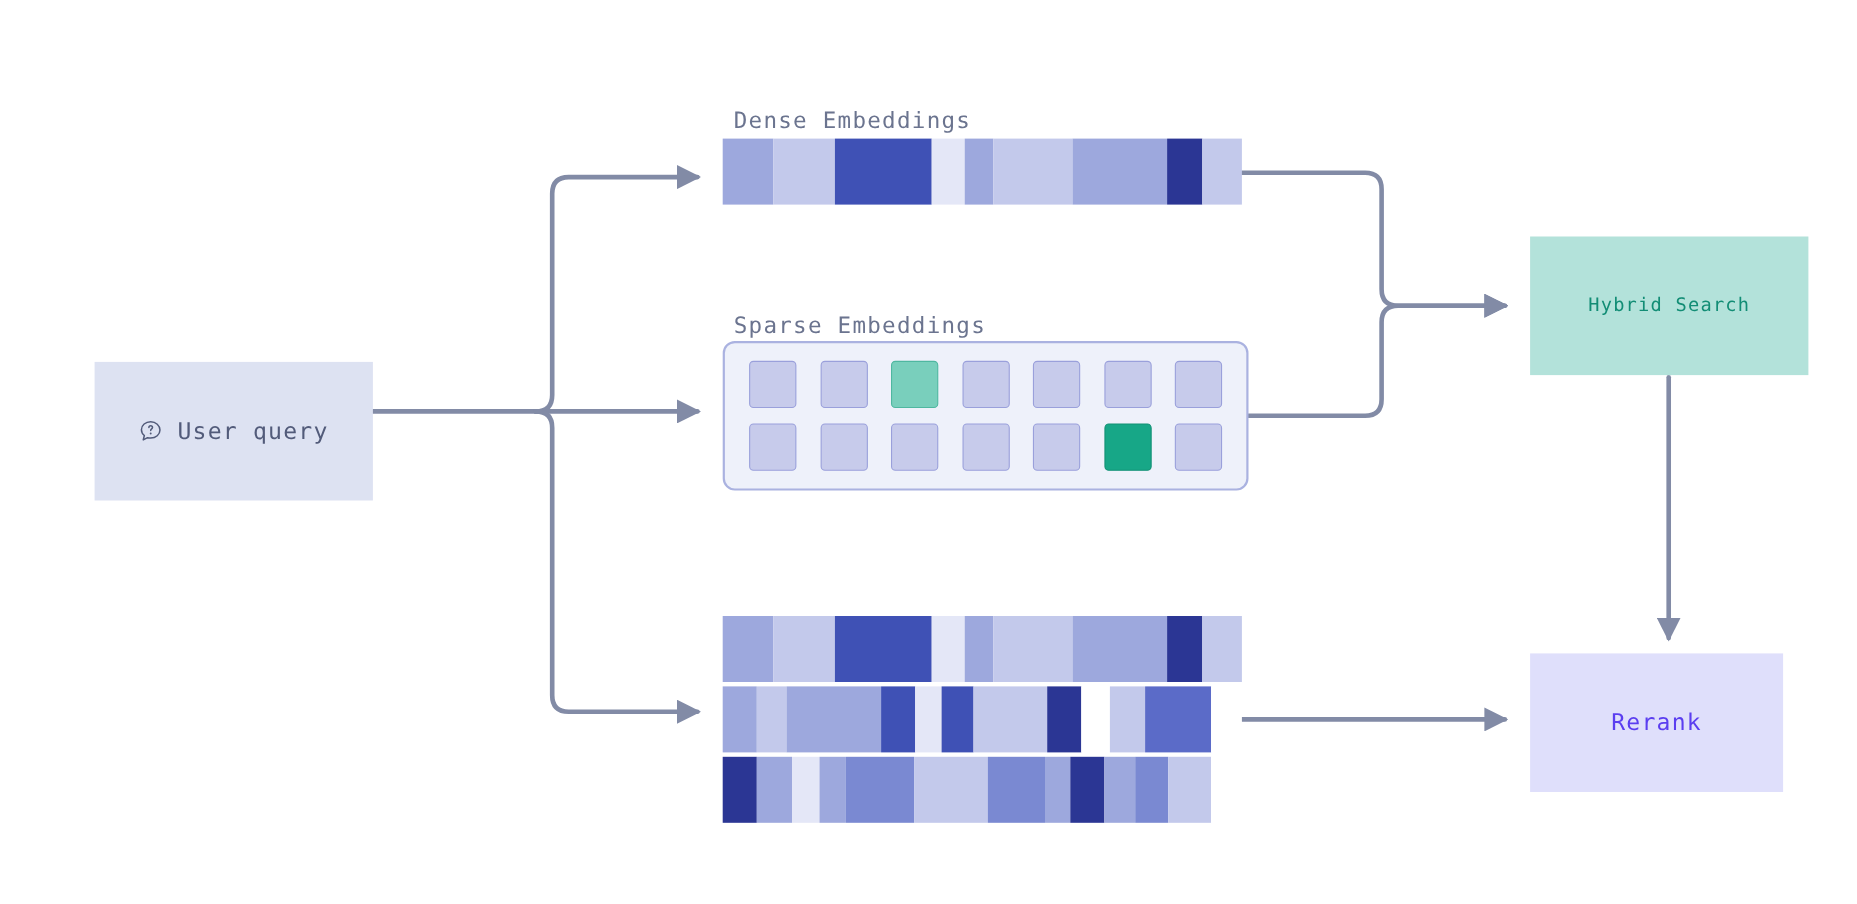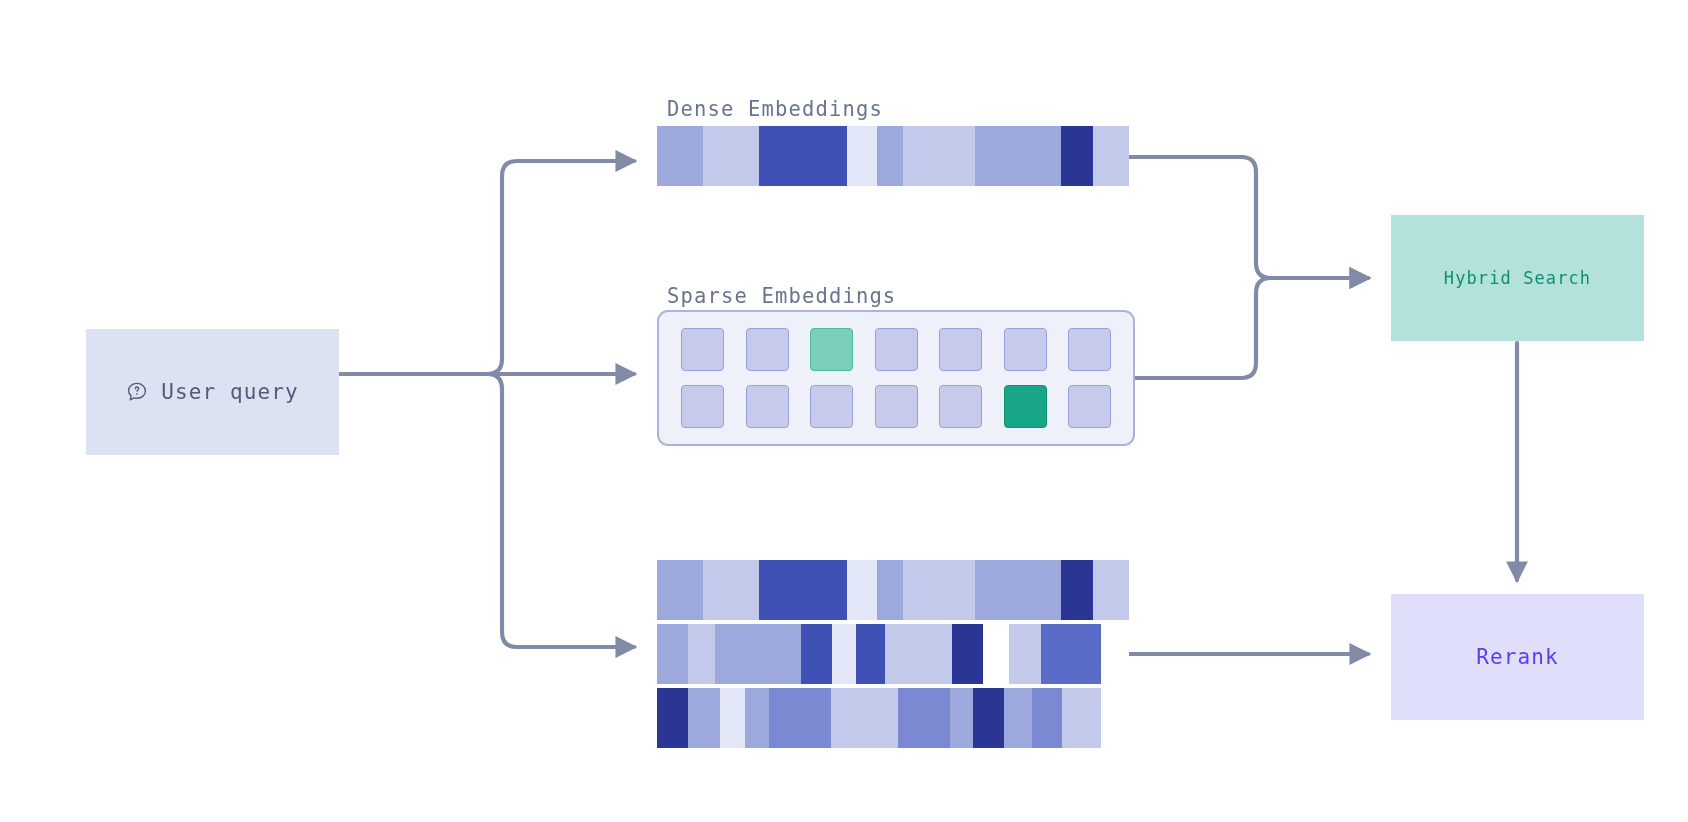--- a/index.html
+++ b/index.html
@@ -124,21 +124,21 @@
   }
   .node-hybrid span {
     font-size: 17px;
     letter-spacing: 1.1px;
     color: #128d75;
   }
 
   
   .node-rerank {
     left: 1391px; top: 594px;
-    width: 253px; height: 126px;
+    width: 230px; height: 126px;
     background: #dfdffb;
     display: flex;
     align-items: center;
     justify-content: center;
   }
   .node-rerank span {
     font-size: 21px;
     letter-spacing: 1.1px;
     color: #5b3ef0;
   }

